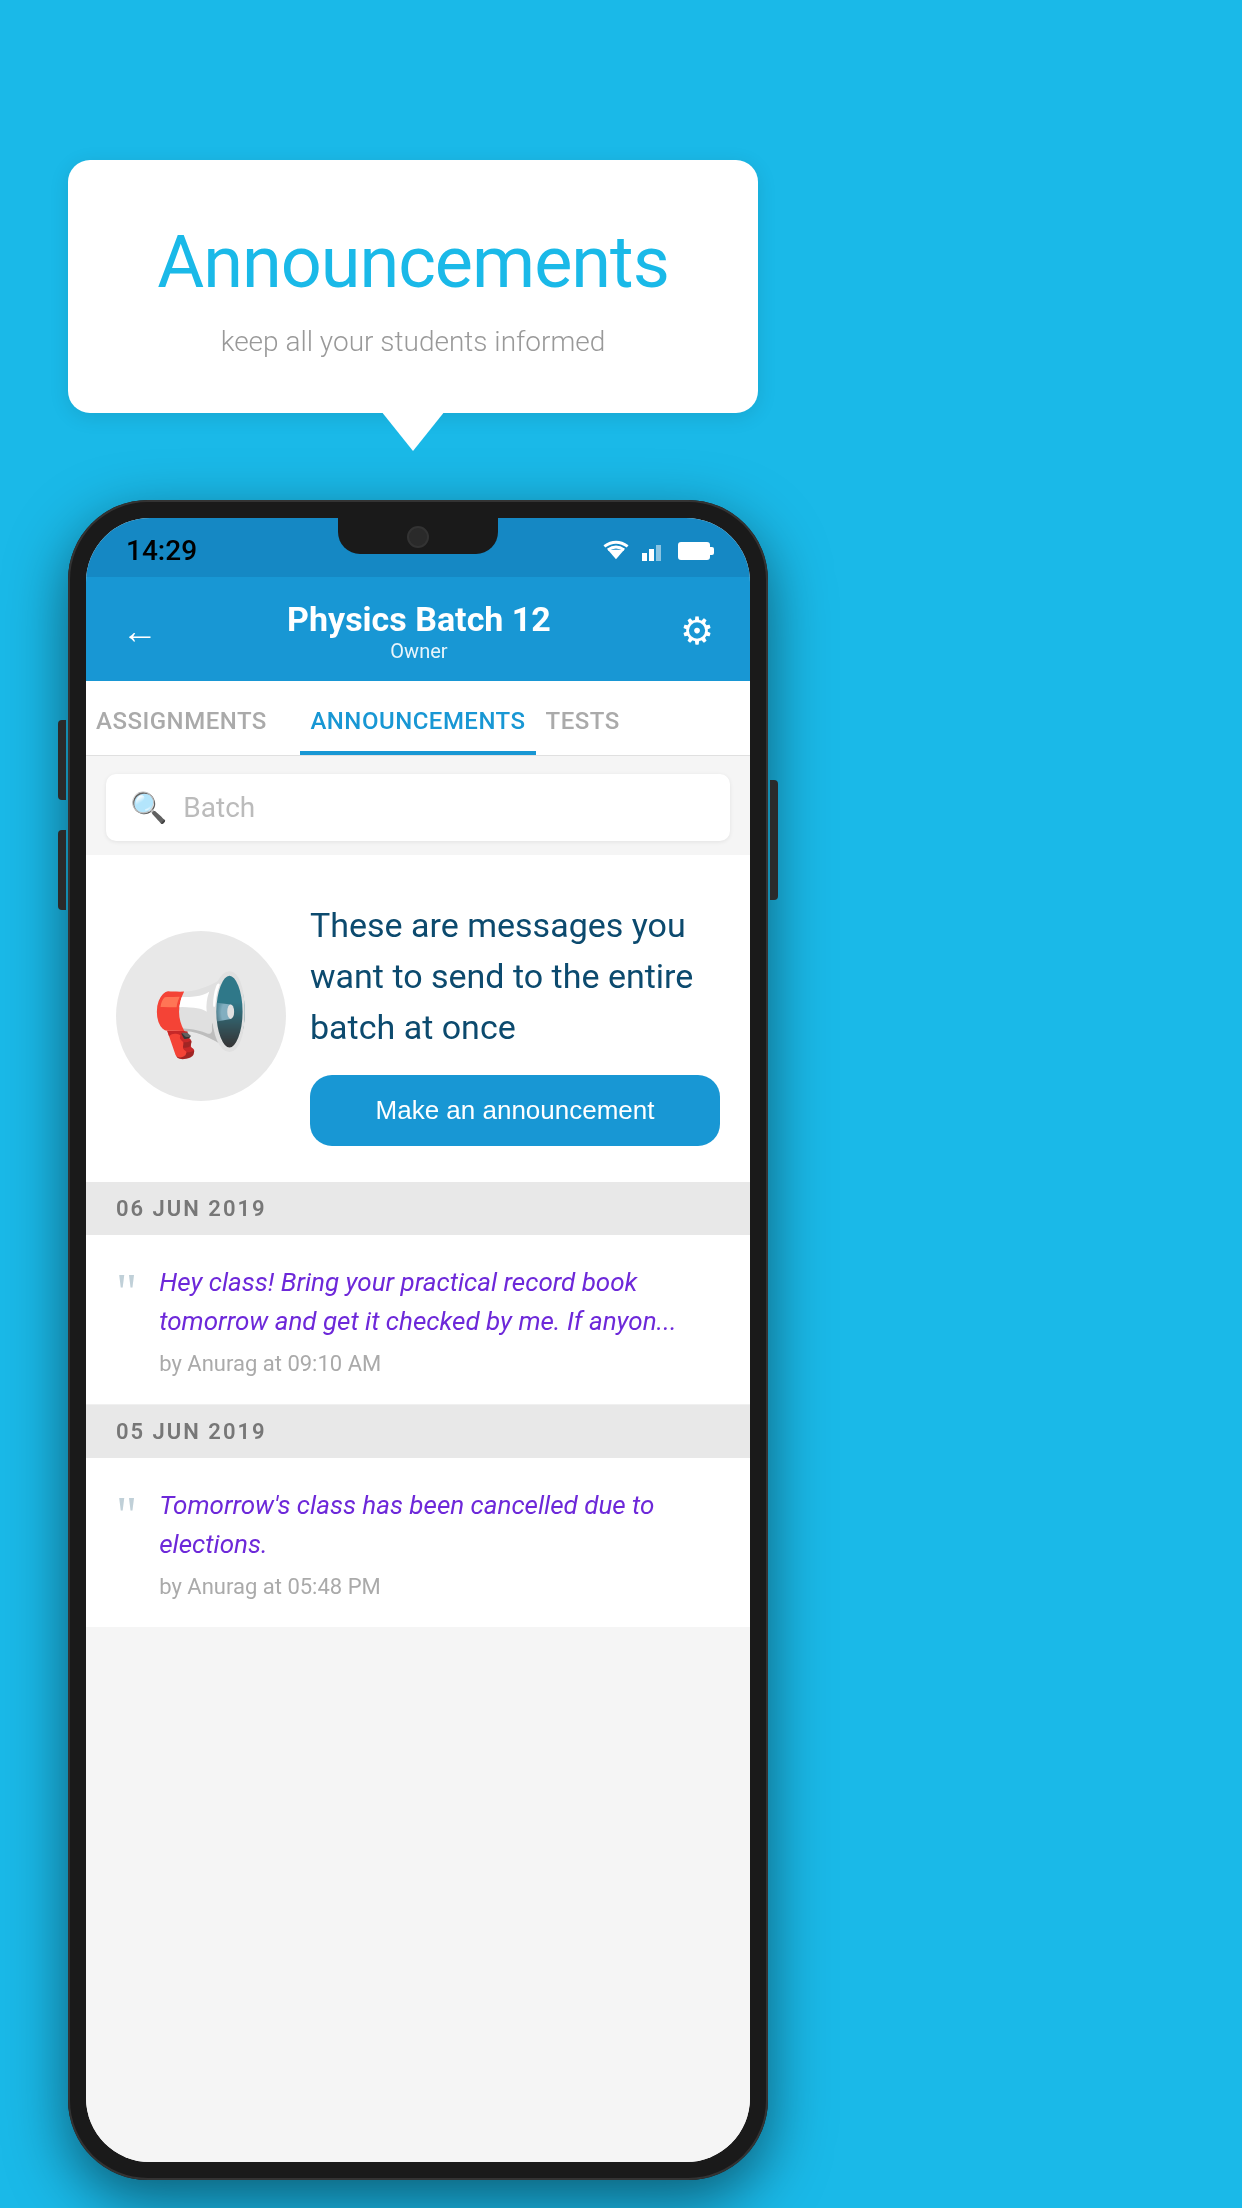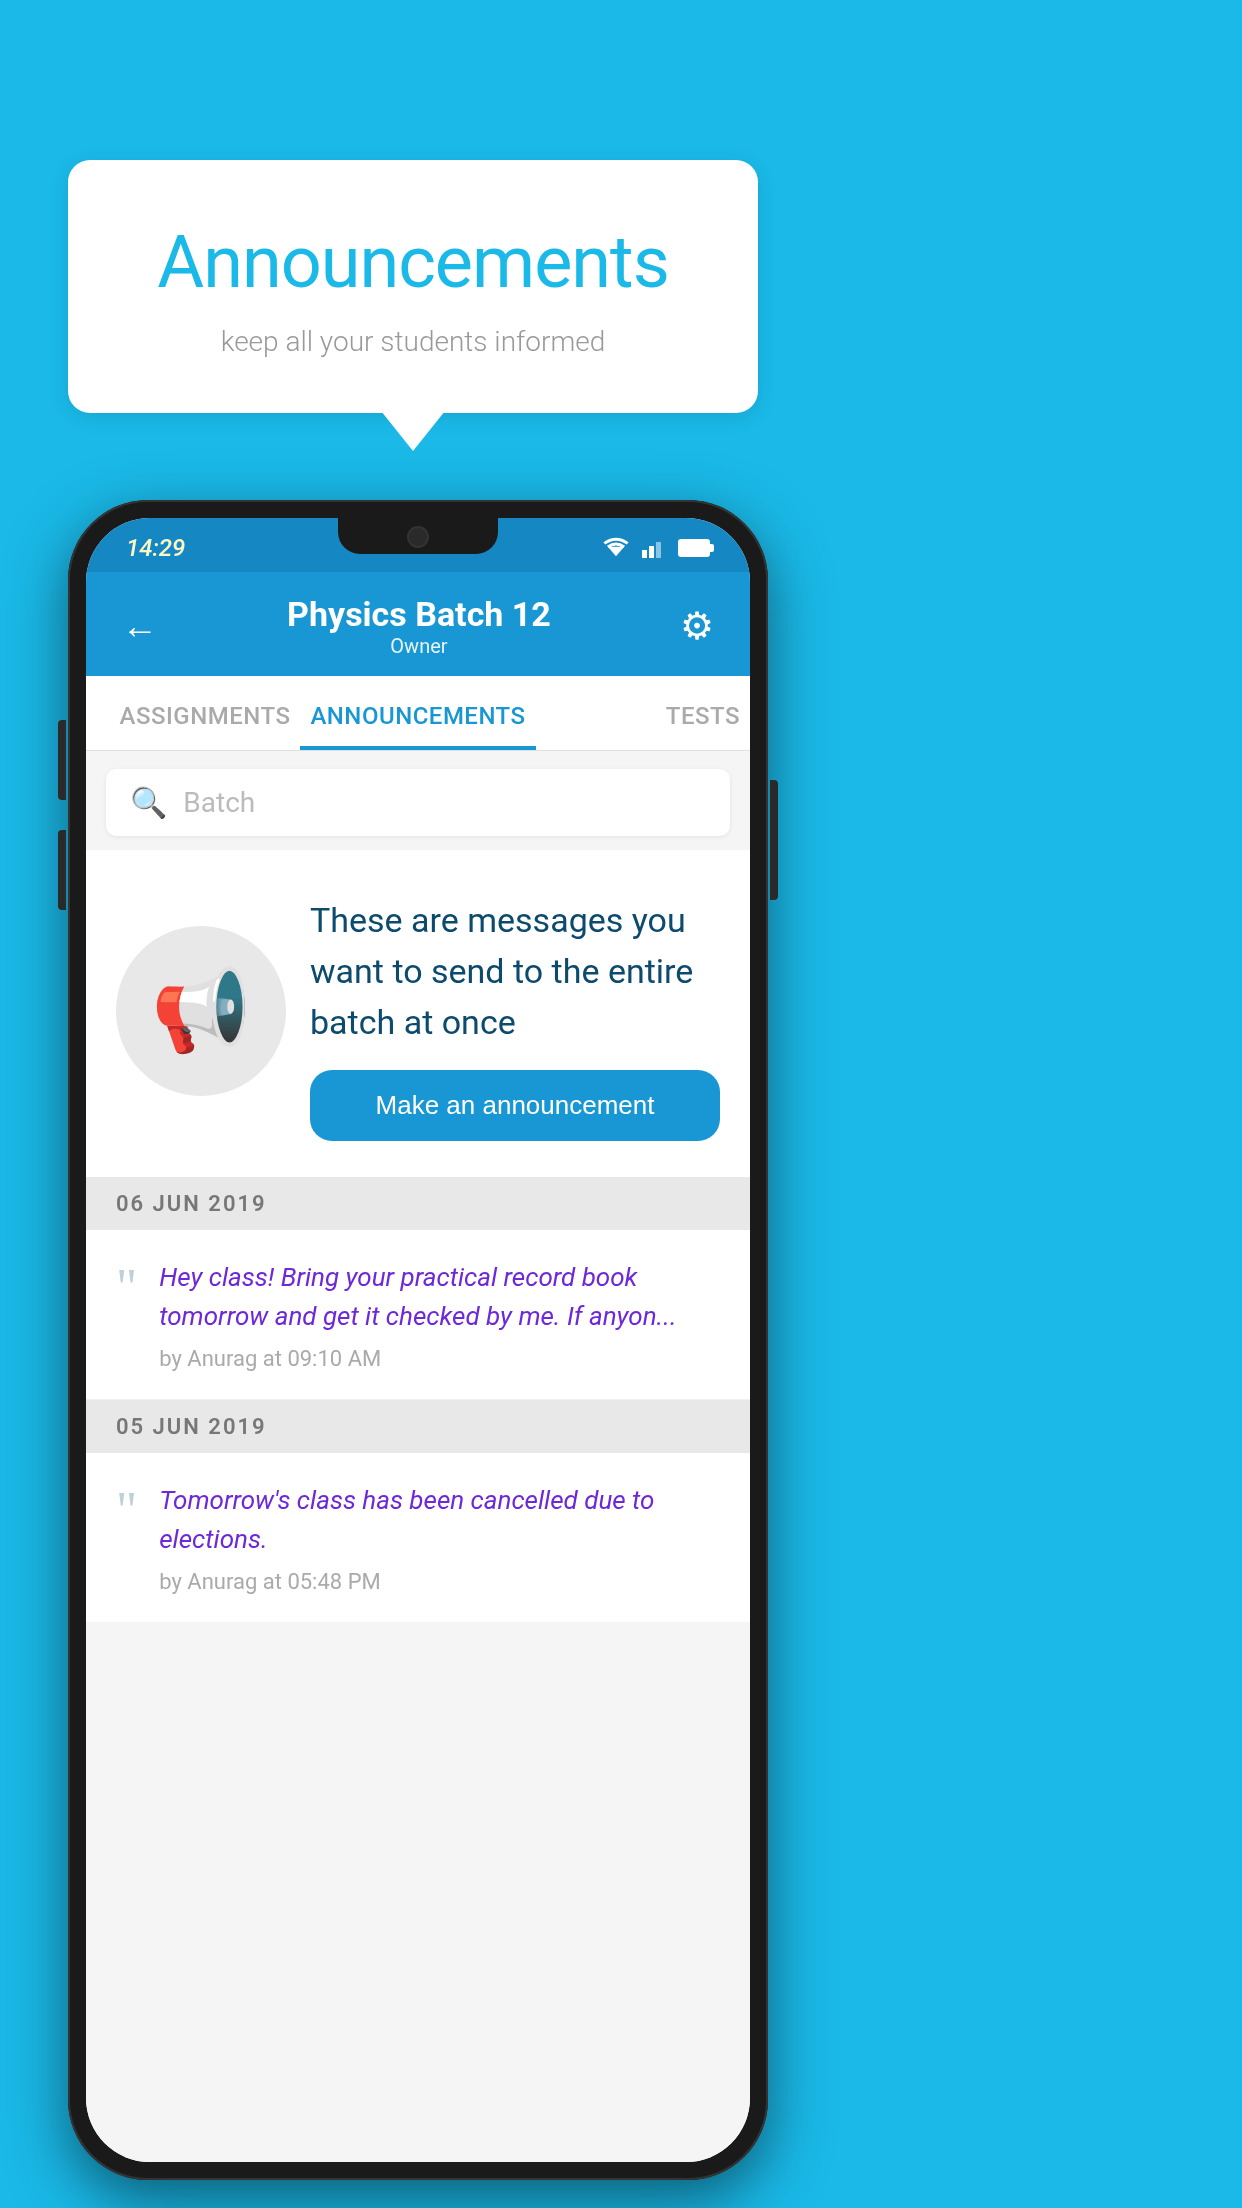--- a/index.html
+++ b/index.html
@@ -145,24 +145,23 @@
     .status-bar {
       background: #1588c4;
       padding: 16px 40px 10px;
       display: flex;
       justify-content: space-between;
       align-items: center;
       flex-shrink: 0;
     }
 
     .status-time {
-      color: #fef9c3;
-      font-size: 24px;
+      color: #000000;
+      font-size: 28px;
       font-weight: 500;
-      font-style: italic;
     }
 
     .status-icons {
       display: flex;
       align-items: center;
       gap: 12px;
     }
 
     .wifi-icon {
       width: 28px;
@@ -235,21 +234,21 @@
     
     .tabs {
       background: white;
       display: flex;
       border-bottom: 1px solid #e0e0e0;
       flex-shrink: 0;
     }
 
     .tab {
       flex: 1;
-      text-align: right;
+      text-align: left;
       padding: 26px 10px 20px;
       font-size: 24px;
       font-weight: 500;
       color: #aaa;
       letter-spacing: 0.5px;
       cursor: pointer;
       position: relative;
     }
 
     .tab.active {

